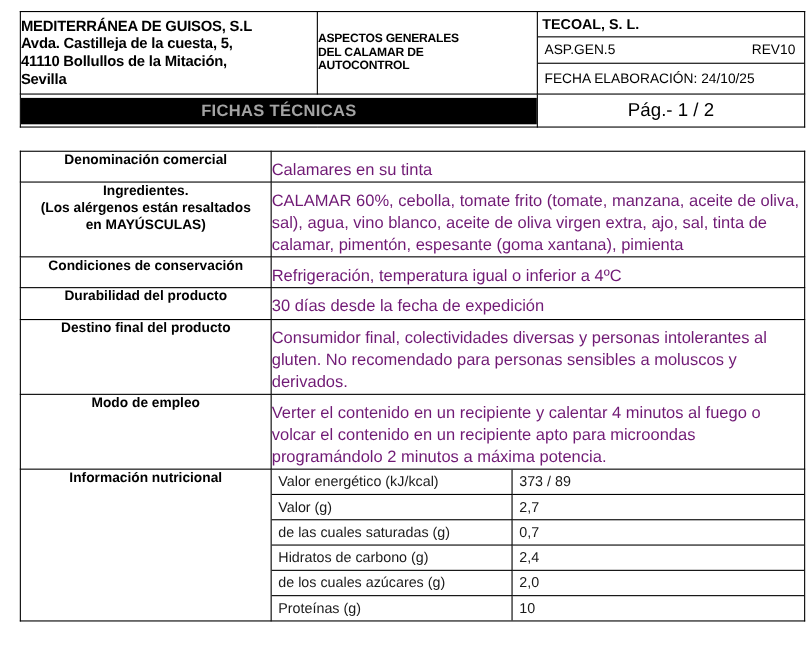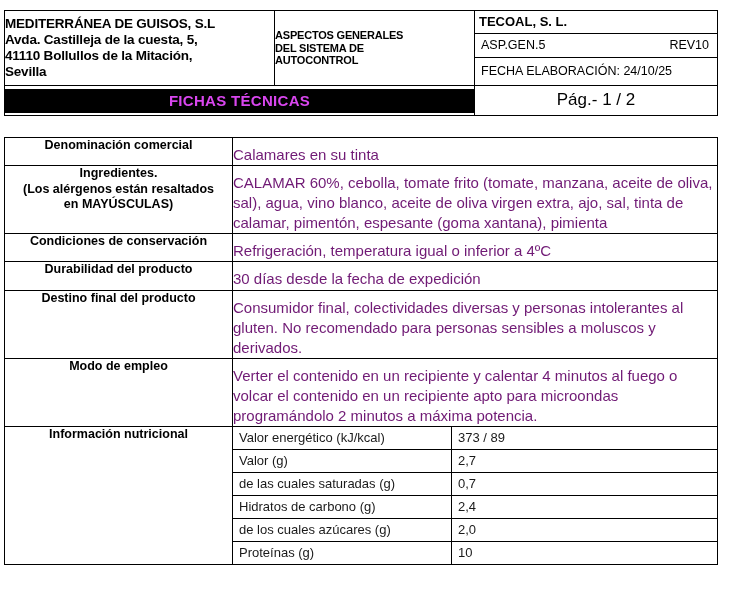--- a/index.html
+++ b/index.html
@@ -12,21 +12,21 @@
     height: 606px;
     font-family: "Liberation Sans", sans-serif;
     color: #000000;
     -webkit-font-smoothing: antialiased;
   }
   .page {
     position: relative;
     width: 737px;
     height: 466px;
     box-sizing: border-box;
-    padding: 8px 12px 0 4px;
+    padding: 8px 12px 0 18px;
   }
 
   
   table.hdr {
     width: 713px;
     border-collapse: collapse;
     table-layout: fixed;
     margin-top: 2px;
   }
   table.hdr td {
@@ -68,21 +68,21 @@
   .hdr-fecha {
     font-size: 12.5px;
     padding: 6px 6px 7px 6px;
   }
   td.hdr-right {
     padding: 0;
     vertical-align: top;
   }
   .fichas {
     background: #000;
-    color: #d946ef;
+    color: #a3a3a3;
     text-align: center;
     font-weight: bold;
     font-size: 15px;
     padding: 3px 0 4px 0;
     letter-spacing: 0.3px;
   }
   .pag {
     text-align: center;
     font-size: 17px;
     padding: 4px 0 5px 0;
@@ -154,21 +154,21 @@
     <tbody>
         <tr>
       <td class="hdr-company" rowspan="1">
         <div>MEDITERRÁNEA DE GUISOS, S.L</div>
         <div>Avda. Castilleja de la cuesta, 5,</div>
         <div>41110 Bollullos de la Mitación,</div>
         <div>Sevilla</div>
       </td>
       <td class="hdr-title">
         <div>ASPECTOS GENERALES</div>
-        <div>DEL SISTEMA DE</div>
+        <div>DEL CALAMAR DE</div>
         <div>AUTOCONTROL</div>
       </td>
       <td class="hdr-right">
         <div class="hdr-right-top">TECOAL, S. L.</div>
         <div class="hdr-code-row">
           <span>ASP.GEN.5</span>
           <span>REV10</span>
         </div>
         <div class="hdr-fecha">FECHA ELABORACIÓN: 24/10/25</div>
       </td>

